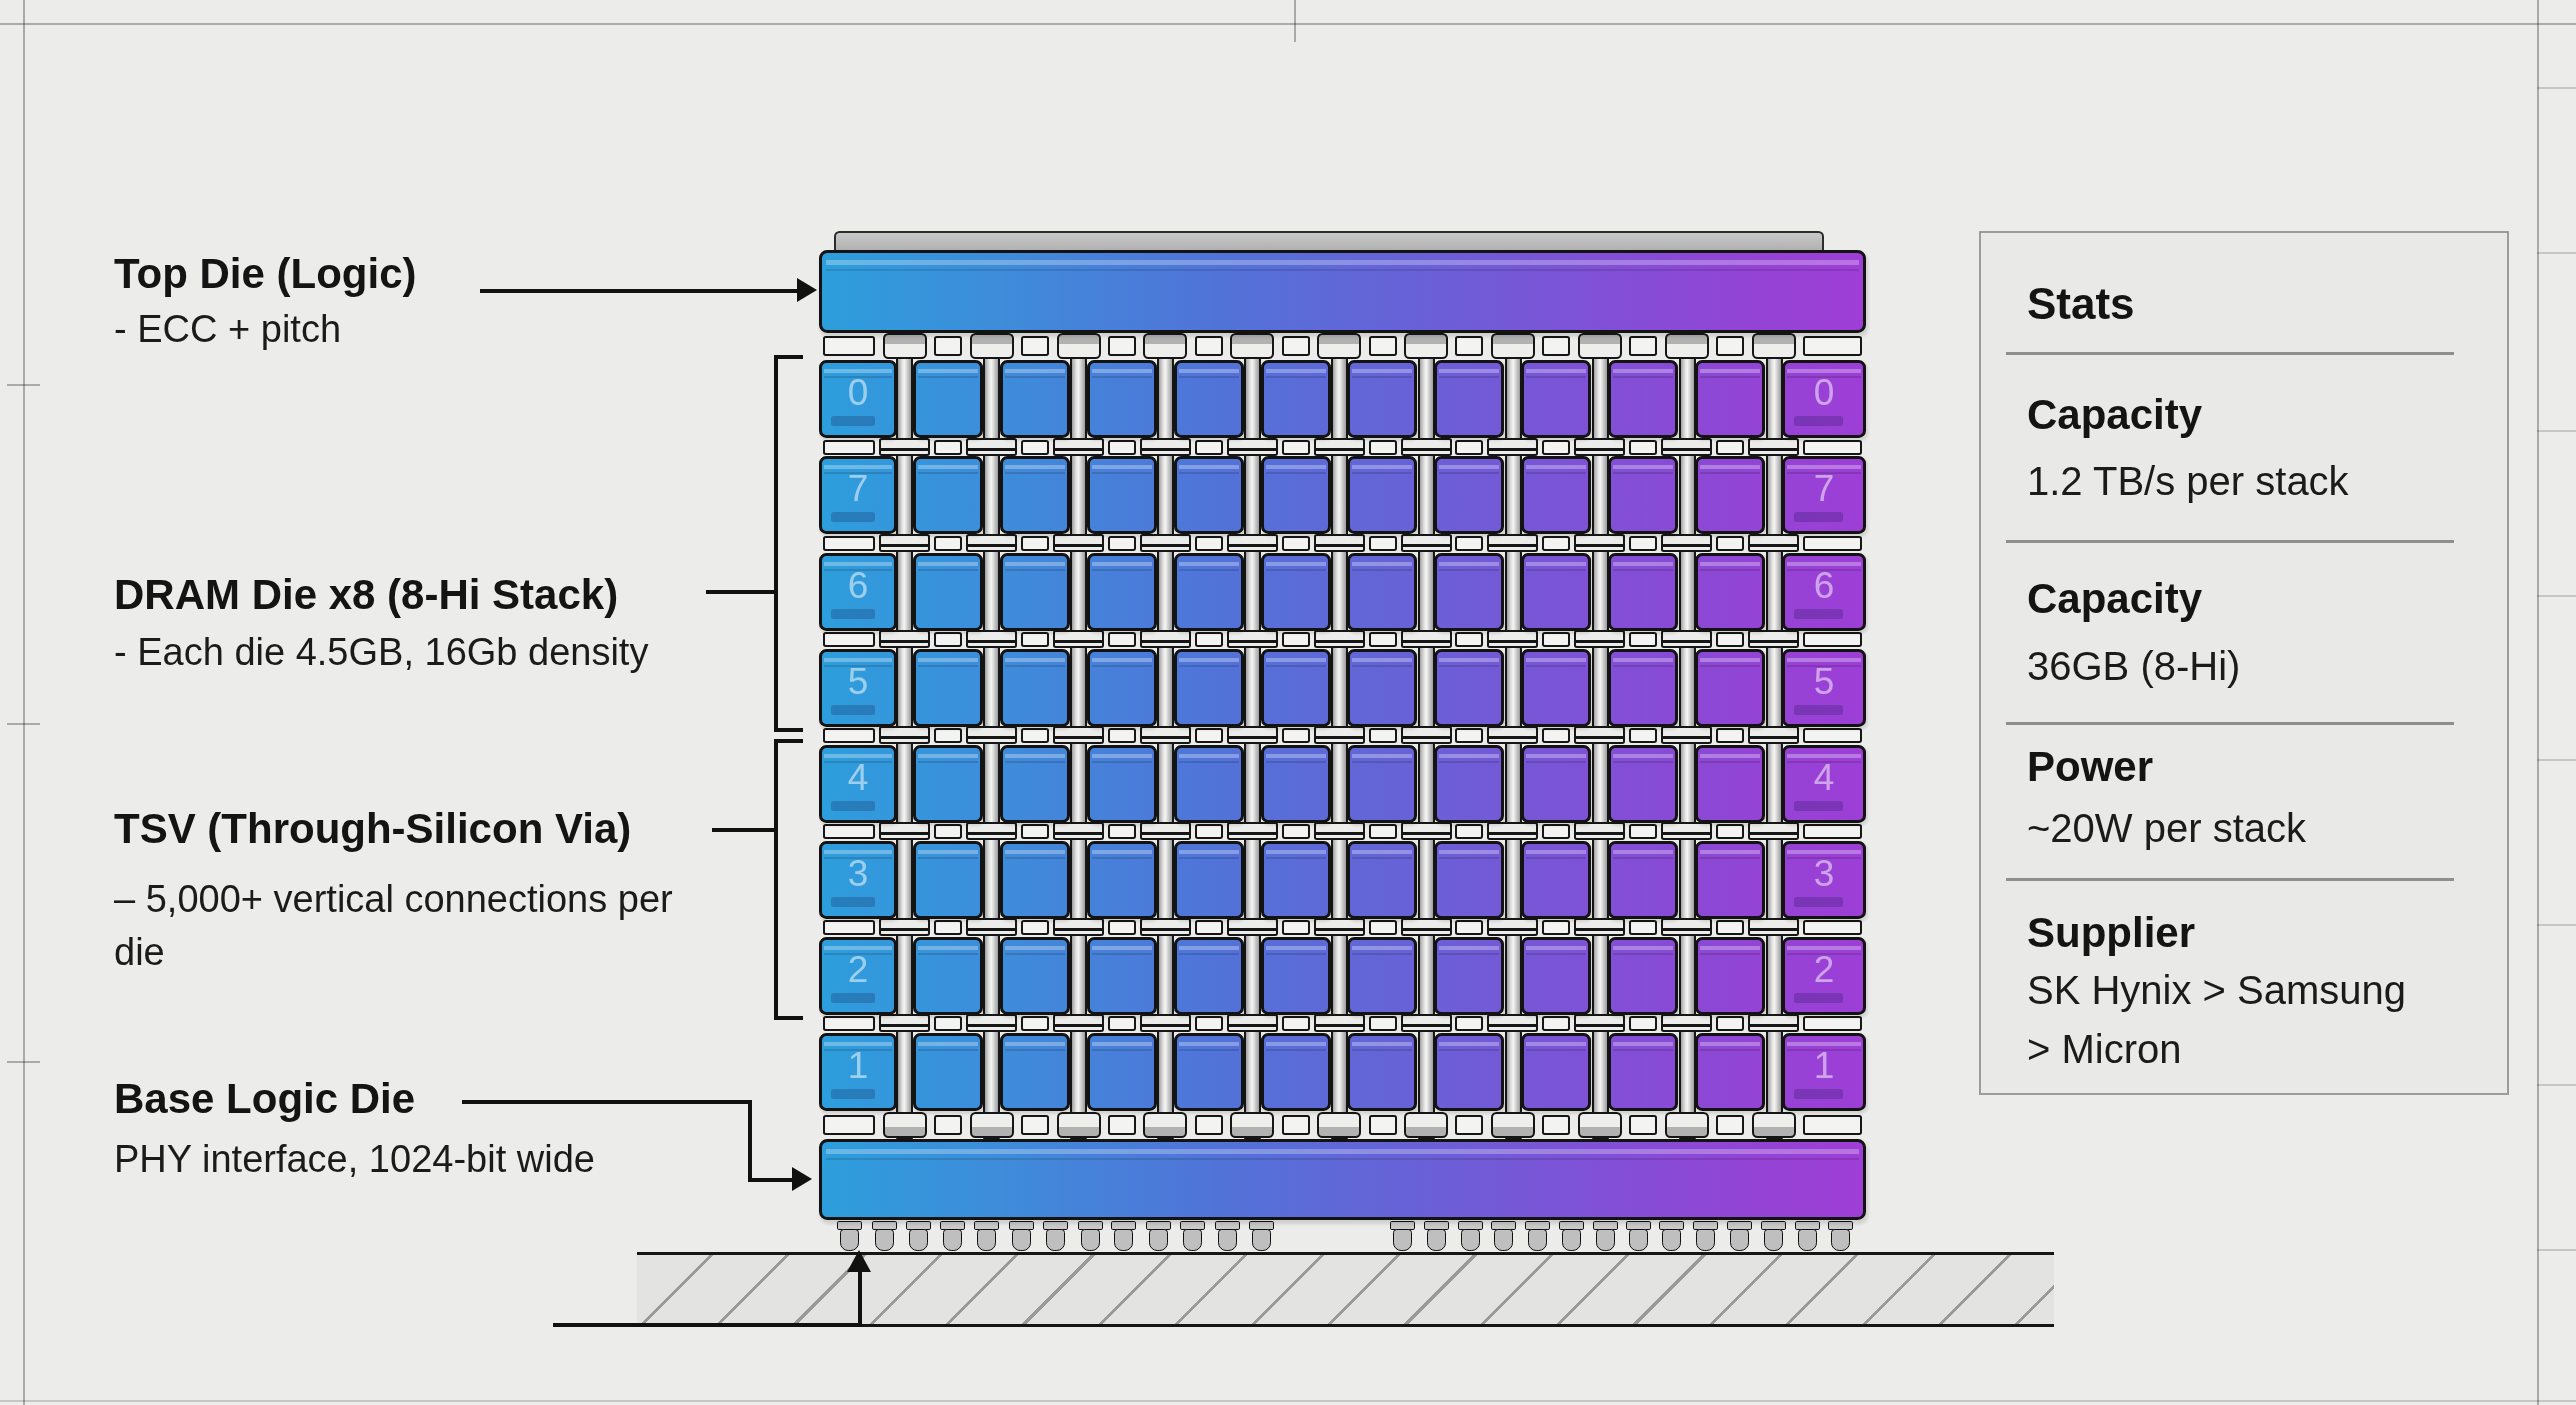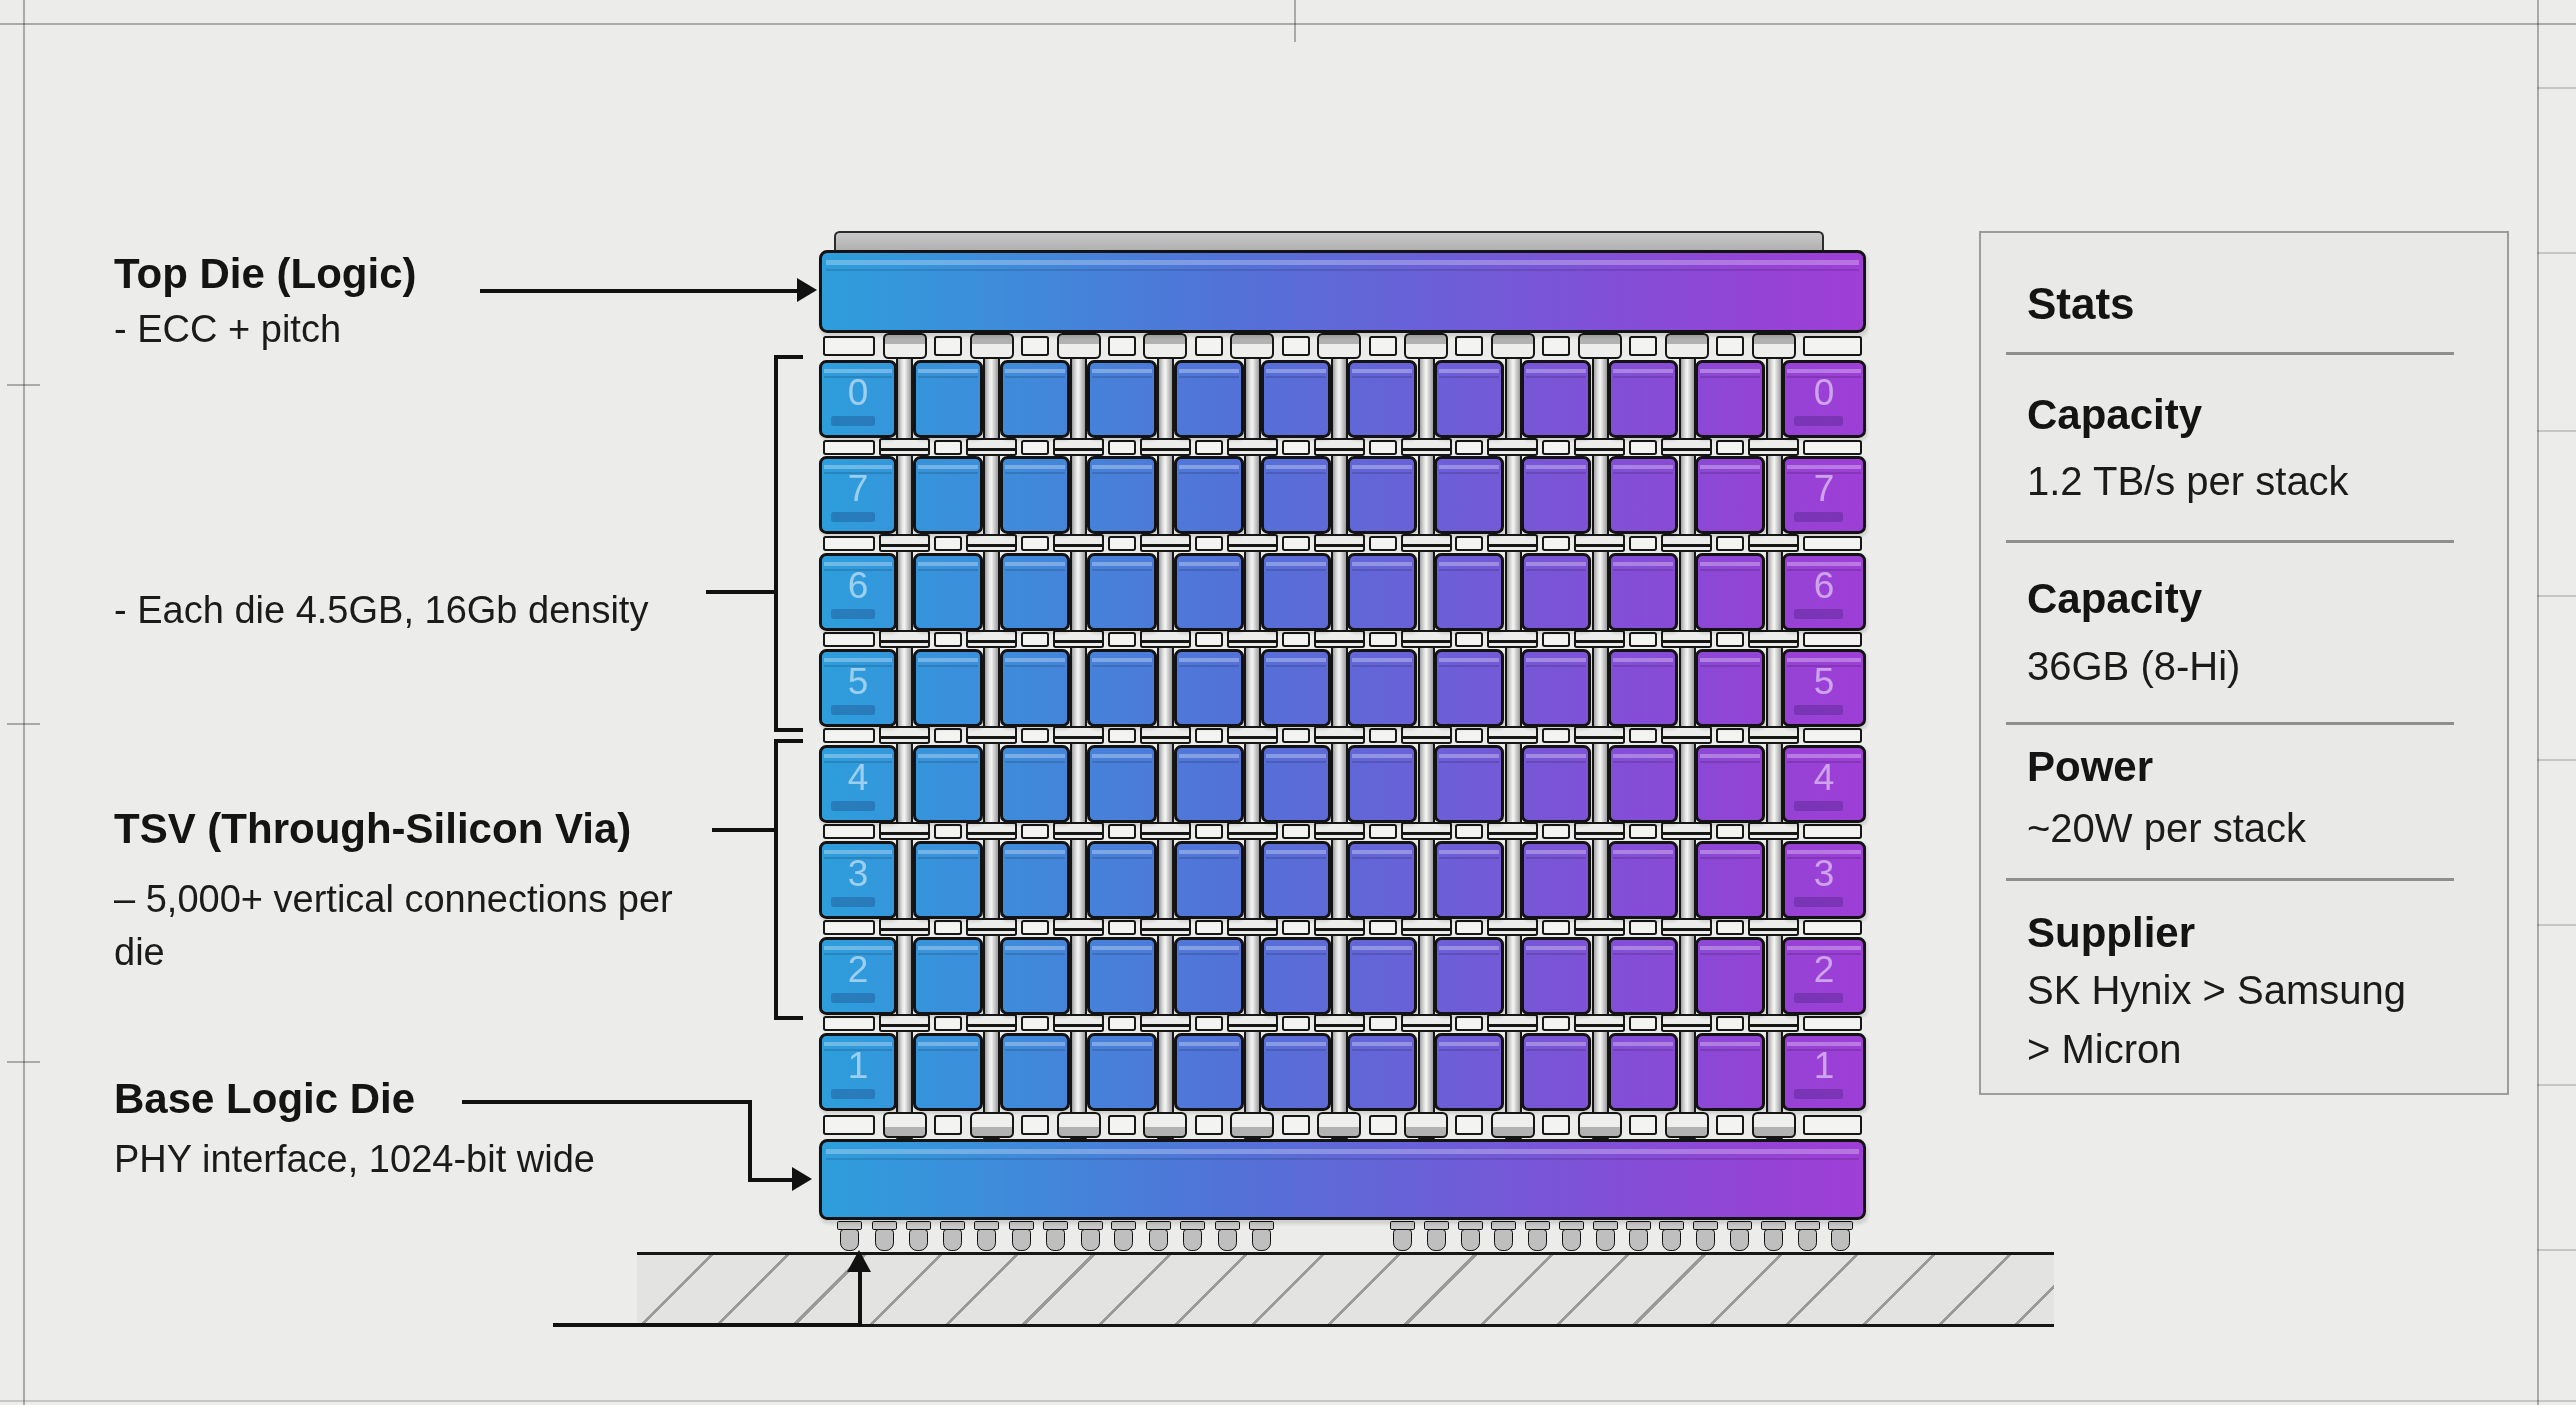--- a/index.html
+++ b/index.html
@@ -97,20 +97,21 @@
   <div class="gridline faint" style="left:2537px;top:924px;width:39px;height:1.8px;"></div>
   <div class="gridline faint" style="left:2537px;top:1084px;width:39px;height:1.8px;"></div>
   <div class="gridline faint" style="left:2537px;top:1249px;width:39px;height:1.8px;"></div>
 
 
   <div class="label-group" style="top:253px;">
     <div class="label-heading">Top Die (Logic)</div>
     <div class="label-sub" style="margin-top:14.6px;line-height:38px;">- ECC + pitch</div>
   </div>
   <div class="label-group" style="top:574px;">
+    <div class="label-heading">DRAM Die x8 (8-Hi Stack)</div>
     <div class="label-sub" style="margin-top:17.4px;line-height:38px;white-space:nowrap;">- Each die 4.5GB, 16Gb density</div>
   </div>
   <div class="label-group" style="top:808px;">
     <div class="label-heading">TSV (Through-Silicon Via)</div>
     <div class="label-sub" style="margin-top:23px;width:585px;">– 5,000+ vertical connections per die</div>
   </div>
   <div class="label-group" style="top:1078px;">
     <div class="label-heading">Base Logic Die</div>
     <div class="label-sub" style="margin-top:20px;line-height:38px;white-space:nowrap;">PHY interface, 1024-bit wide</div>
   </div>

